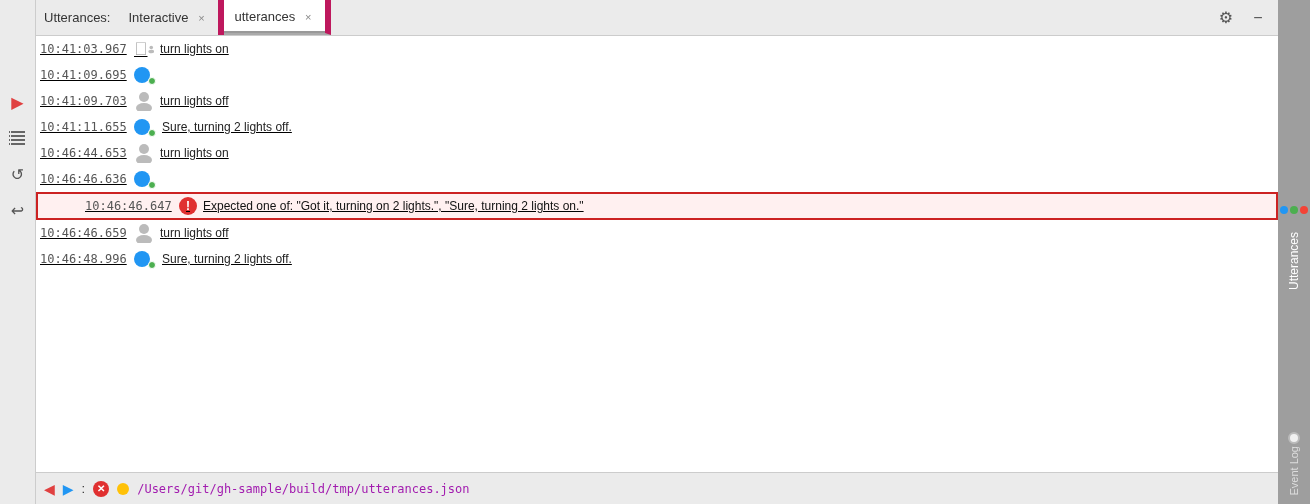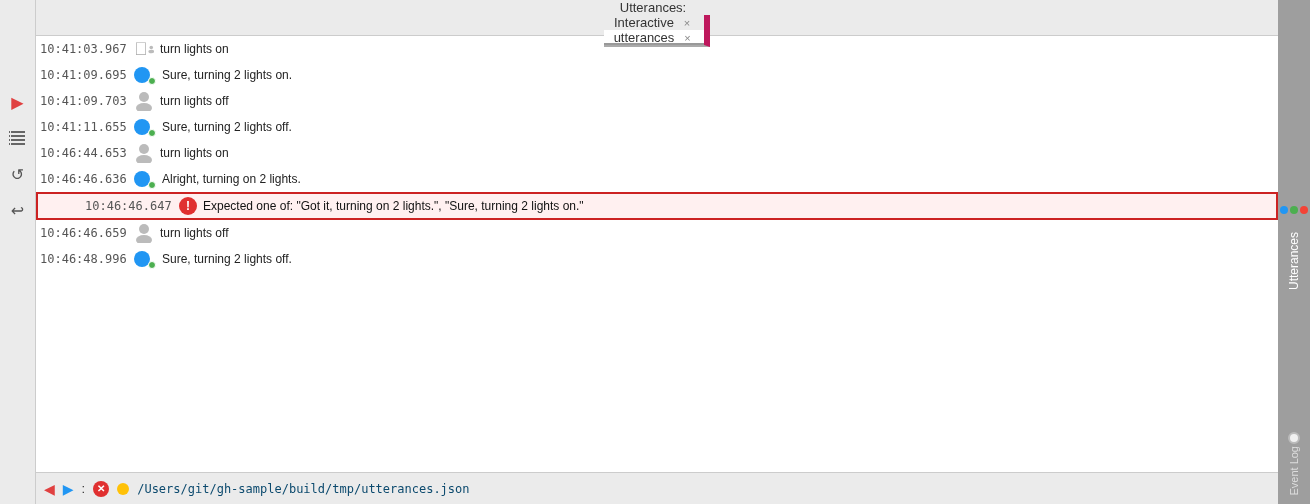--- a/index.html
+++ b/index.html
@@ -50,21 +50,20 @@
 
     
     .tab-bar {
       display: flex;
       align-items: center;
       background: #ebebeb;
       border-bottom: 1px solid #ccc;
       padding: 0 8px;
       height: 36px;
       flex-shrink: 0;
-      flex-direction: column;
     }
     .tab-bar-label {
       font-size: 13px;
       color: #333;
       margin-right: 8px;
       font-weight: 500;
     }
     .tab {
       display: flex;
       align-items: center;
@@ -114,20 +113,21 @@
       justify-content: center;
       width: 24px;
       height: 24px;
     }
 
     
     .messages-list {
       flex: 1;
       overflow-y: auto;
       background: #fff;
+      text-decoration: underline;
     }
     .message-row {
       display: flex;
       align-items: center;
       padding: 3px 8px 3px 4px;
       min-height: 26px;
       gap: 6px;
     }
     .message-row.error-row {
       background: #fff0f0;
@@ -232,21 +232,21 @@
       font-weight: bold;
     }
     .bottom-dot-yellow {
       width: 12px;
       height: 12px;
       border-radius: 50%;
       background: #FFC107;
     }
     .bottom-path {
       font-size: 12px;
-      color: #0c4a6e;
+      color: #a21caf;
       font-family: "SF Mono", "Menlo", monospace;
     }
 
     
     .right-sidebar {
       width: 32px;
       background: #9e9e9e;
       display: flex;
       flex-direction: column;
       align-items: center;
@@ -321,21 +321,20 @@
       </div>
       <span class="message-text">turn lights on</span>
     </div>
 
     <div class="message-row">
       <span class="timestamp">10:41:09.695</span>
       <div class="avatar-agent">
         <div class="dot-big"></div>
         <div class="dot-small"></div>
       </div>
-      <span class="message-text">Sure, turning 2 lights on.</span>
     </div>
 
     <div class="message-row">
       <span class="timestamp">10:41:09.703</span>
       <div class="avatar">
         <svg width="18" height="20" viewBox="0 0 18 20">
           <circle cx="9" cy="6" r="5" fill="#bbb"></circle>
           <ellipse cx="9" cy="17" rx="8" ry="5" fill="#bbb"></ellipse>
         </svg>
       </div>
@@ -361,21 +360,20 @@
       </div>
       <span class="message-text">turn lights on</span>
     </div>
 
     <div class="message-row">
       <span class="timestamp">10:46:46.636</span>
       <div class="avatar-agent">
         <div class="dot-big"></div>
         <div class="dot-small"></div>
       </div>
-      <span class="message-text">Alright, turning on 2 lights.</span>
     </div>
 
     <div class="message-row error-row">
       <span class="timestamp">10:46:46.647</span>
       <div class="error-icon">!</div>
       <span class="message-text">Expected one of: "Got it, turning on 2 lights.", "Sure, turning 2 lights on."</span>
     </div>
 
     <div class="message-row">
       <span class="timestamp">10:46:46.659</span>

